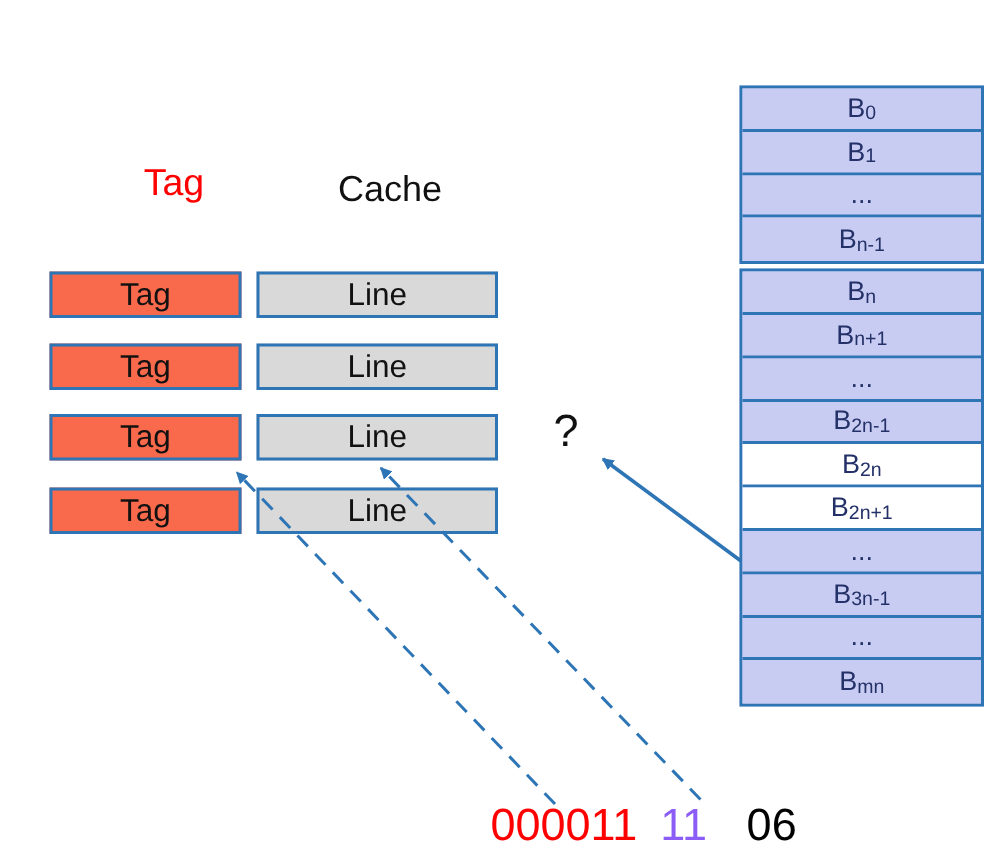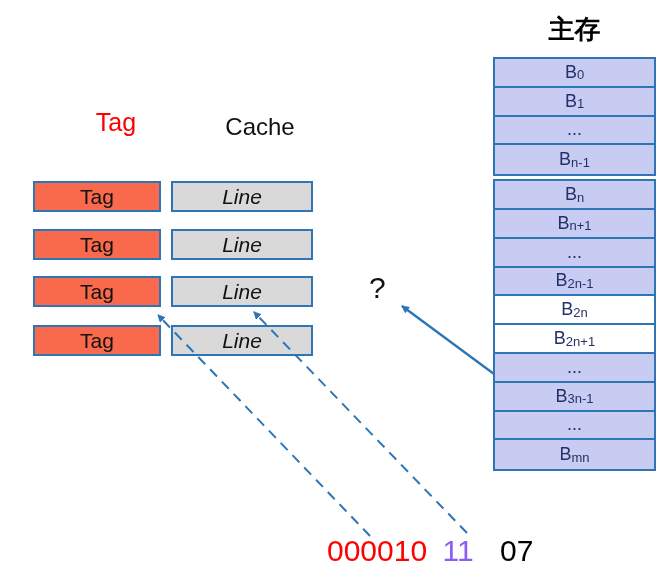--- a/index.html
+++ b/index.html
@@ -23,21 +23,21 @@
   }
 
   
   .cache-row { position:absolute; left:0; height:31px; }
   .cbox {
     position:absolute; top:0; height:31px; box-sizing:border-box;
     border:2px solid #2E75B6; display:flex; align-items:center; justify-content:center;
     font-size:21px; color:#111;
   }
   .tag-box  { left:33px;  width:128px; background:#F9694C; }
-  .line-box { left:171px; width:142px; background:#D9D9D9;font-style:italic; }
+  .line-box { left:171px; width:161px; background:#D9D9D9; }
 
   
   .memory { position:absolute; left:493px; top:57px; width:163px; }
   .mgroup { box-sizing:border-box; border:2px solid #2E75B6; background:#C9CCF2; }
   .mgap   { height:3px; background:#fff; }
   .mcell {
     box-sizing:border-box; height:28.8px; border-bottom:2px solid #2E75B6;
     display:flex; align-items:center; justify-content:center;
     font-size:18px; color:#233168; background:#C9CCF2;
   }
@@ -58,21 +58,20 @@
 </style>
 </head>
 <body>
 
 <div class="canvas">
 
   <div class="tag-header">Tag</div>
   <div class="cache-header">
     <div>Cache</div>
   </div>
-  <div class="mm-title">主存</div>
 
   <div class="cache-row" style="top:181px">
     <div class="cbox tag-box">Tag</div>
     <div class="cbox line-box">Line</div>
   </div>
   <div class="cache-row" style="top:229px">
     <div class="cbox tag-box">Tag</div>
     <div class="cbox line-box">Line</div>
   </div>
   <div class="cache-row" style="top:276px">
@@ -155,18 +154,18 @@
       <marker id="ah" markerWidth="9" markerHeight="9" refX="7" refY="4" orient="auto" markerUnits="userSpaceOnUse">
         <path d="M0,0 L8,4 L0,8 Z" fill="#2E75B6"></path>
       </marker>
     </defs>
     <line x1="494" y1="374" x2="402" y2="306" stroke="#2E75B6" stroke-width="2.4" marker-end="url(#ah)"></line>
     <line x1="370" y1="536" x2="158" y2="315" stroke="#2E75B6" stroke-width="2" stroke-dasharray="10 7" marker-end="url(#ah)"></line>
     <line x1="467" y1="533" x2="254" y2="312" stroke="#2E75B6" stroke-width="2" stroke-dasharray="10 7" marker-end="url(#ah)"></line>
   </svg>
 
   <div class="address">
-    <span class="tagbits">000010</span>
+    <span class="tagbits">000011</span>
     <span class="linebits">11</span>
-    <span class="wordbits">07</span>
+    <span class="wordbits">06</span>
   </div>
 
 </div>
 
 </body></html>

